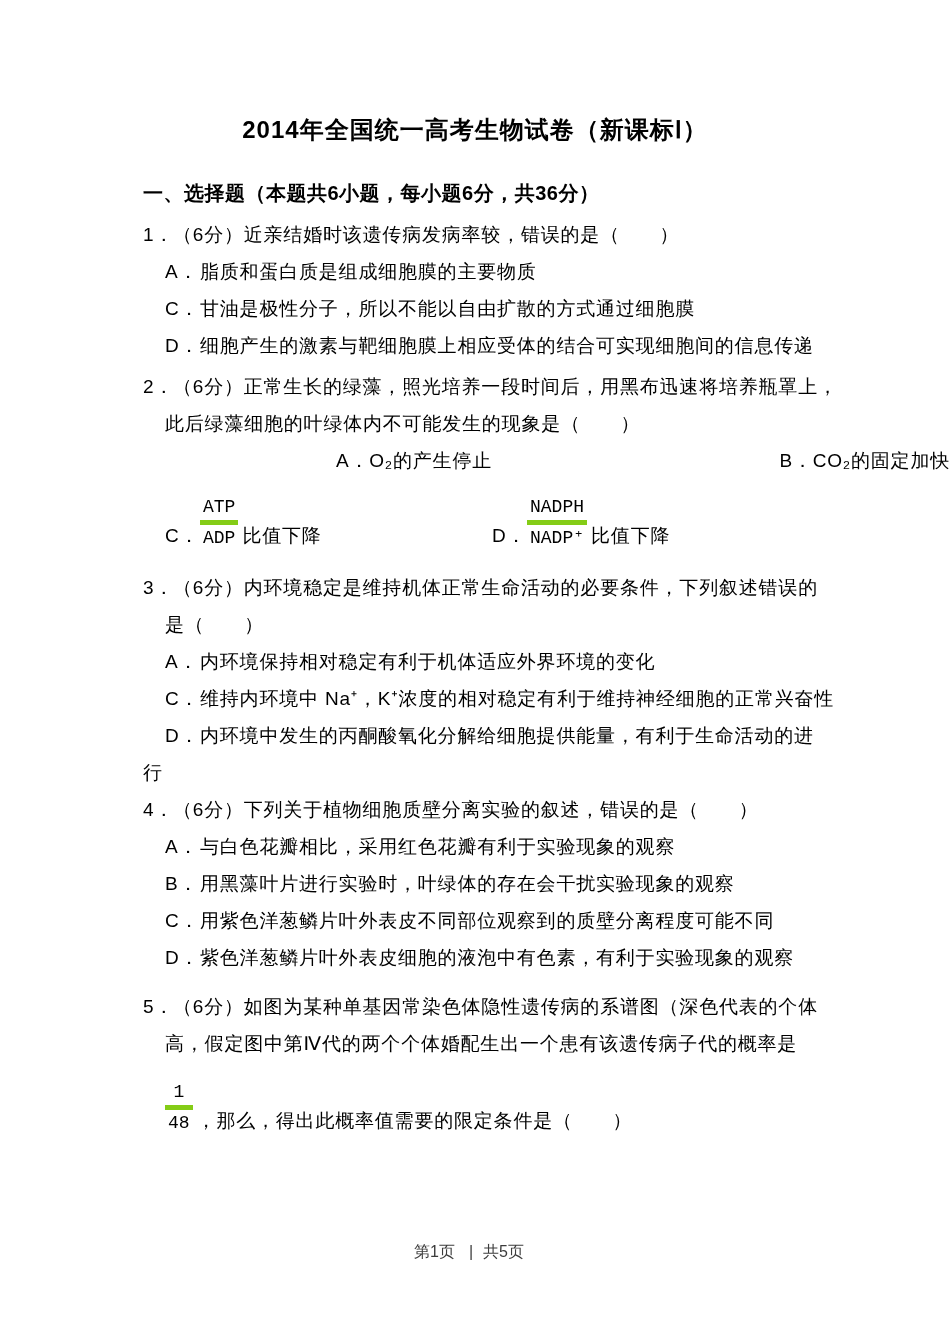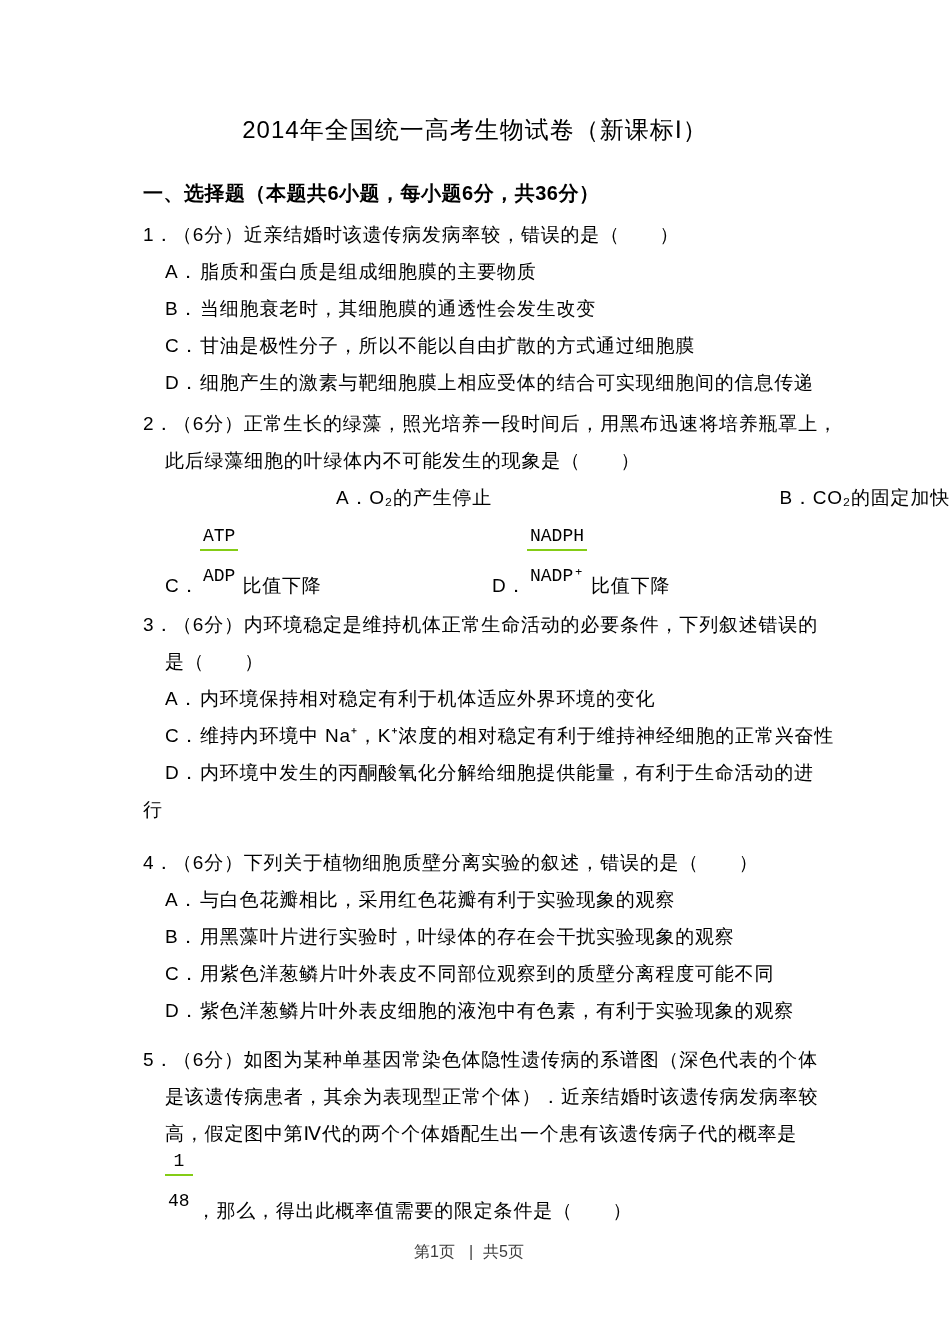--- a/index.html
+++ b/index.html
@@ -13,21 +13,21 @@
   .page {
     position: relative;
     width: 950px; height: 1344px;
     background: #ffffff;
   }
   .title {
     margin: 0;
     padding-top: 110px;
     text-align: center;
     font-size: 24px;
-    font-weight: normal;
+    font-weight: bold;
     line-height: 40px;
     letter-spacing: 1px;
     white-space: nowrap;
   }
   .heading {
     margin-top: 28px;
     margin-left: 143px;
     font-size: 20px;
     font-weight: bold;
     line-height: 30px;
@@ -47,21 +47,21 @@
     display: inline-block;
     width: 30px;
   }
   .opt-label {
     display: inline-block;
     width: 35px;
   }
   .q1 { margin-top: 8px; }
   .q2 { margin-top: 4px; }
   .q3 { margin-top: 18px; }
-  .q4 { margin-top: 16px; }
+  .q4 { margin-top: 0px; }
   .q5 { margin-top: 12px; }
   .two-col {
     display: grid;
     grid-template-columns: 327px auto;
     margin-left: 165px;
     text-align: right;
   }
   .frac-row {
     display: grid;
     grid-template-columns: 327px auto;
@@ -85,27 +85,27 @@
     vertical-align: bottom;
     text-align: center;
     font-family: "Liberation Mono", "DejaVu Sans Mono", monospace;
     font-size: 18px;
     letter-spacing: 0;
     margin-right: 4px;
   }
   .frac .num {
     display: block;
     line-height: 25px;
-    border-bottom: 2px solid #84cc16;
+    border-bottom: 5px solid #84cc16;
     padding: 0 3px;
   }
   .frac .den {
     display: block;
     line-height: 26px;
-    padding: 12px 3px;
+    padding: 0 3px;
   }
   .frac-line {
     margin-left: 165px;
     height: 68px;
     display: flex;
     align-items: flex-end;
     padding-top: 6px;
     white-space: nowrap;
   }
   .footer {
@@ -124,21 +124,20 @@
 
 <div class="page">
 
   <div class="title">2014年全国统一高考生物试卷（新课标Ⅰ）</div>
 
   <div class="heading">一、选择题（本题共6小题，每小题6分，共36分）</div>
 
   <div class="q q1">
     <div class="ln stem-first"><span class="qnum">1．</span><span>（6分）近亲结婚时该遗传病发病率较，错误的是（　　）</span></div>
     <div class="ln indent"><span class="opt-label">A．</span><span>脂质和蛋白质是组成细胞膜的主要物质</span></div>
-    <div class="ln indent"><span class="opt-label">B．</span><span>当细胞衰老时，其细胞膜的通透性会发生改变</span></div>
     <div class="ln indent"><span class="opt-label">C．</span><span>甘油是极性分子，所以不能以自由扩散的方式通过细胞膜</span></div>
     <div class="ln indent"><span class="opt-label">D．</span><span>细胞产生的激素与靶细胞膜上相应受体的结合可实现细胞间的信息传递</span></div>
   </div>
 
   <div class="q q2">
     <div class="ln stem-first"><span class="qnum">2．</span><span>（6分）正常生长的绿藻，照光培养一段时间后，用黑布迅速将培养瓶罩上，</span></div>
     <div class="ln indent">此后绿藻细胞的叶绿体内不可能发生的现象是（　　）</div>
     <div class="two-col">
       <div class="ln"><span class="opt-label">A．</span><span>O₂的产生停止</span></div>
       <div class="ln"><span class="opt-label">B．</span><span>CO₂的固定加快</span></div>
@@ -165,21 +164,20 @@
   <div class="q q4">
     <div class="ln stem-first"><span class="qnum">4．</span><span>（6分）下列关于植物细胞质壁分离实验的叙述，错误的是（　　）</span></div>
     <div class="ln indent"><span class="opt-label">A．</span><span>与白色花瓣相比，采用红色花瓣有利于实验现象的观察</span></div>
     <div class="ln indent"><span class="opt-label">B．</span><span>用黑藻叶片进行实验时，叶绿体的存在会干扰实验现象的观察</span></div>
     <div class="ln indent"><span class="opt-label">C．</span><span>用紫色洋葱鳞片叶外表皮不同部位观察到的质壁分离程度可能不同</span></div>
     <div class="ln indent"><span class="opt-label">D．</span><span>紫色洋葱鳞片叶外表皮细胞的液泡中有色素，有利于实验现象的观察</span></div>
   </div>
 
   <div class="q q5">
     <div class="ln stem-first"><span class="qnum">5．</span><span>（6分）如图为某种单基因常染色体隐性遗传病的系谱图（深色代表的个体</span></div>
-    <div class="ln indent">是该遗传病患者，其余为表现型正常个体）．近亲结婚时该遗传病发病率较</div>
     <div class="ln indent">高，假定图中第Ⅳ代的两个个体婚配生出一个患有该遗传病子代的概率是</div>
     <div class="frac-line">
       <span class="frac">
           <span class="num">1</span>
           <span class="den">48</span>
         </span>
         <span class="suffix">，那么，得出此概率值需要的限定条件是（　　）</span>
     </div>
   </div>
 

